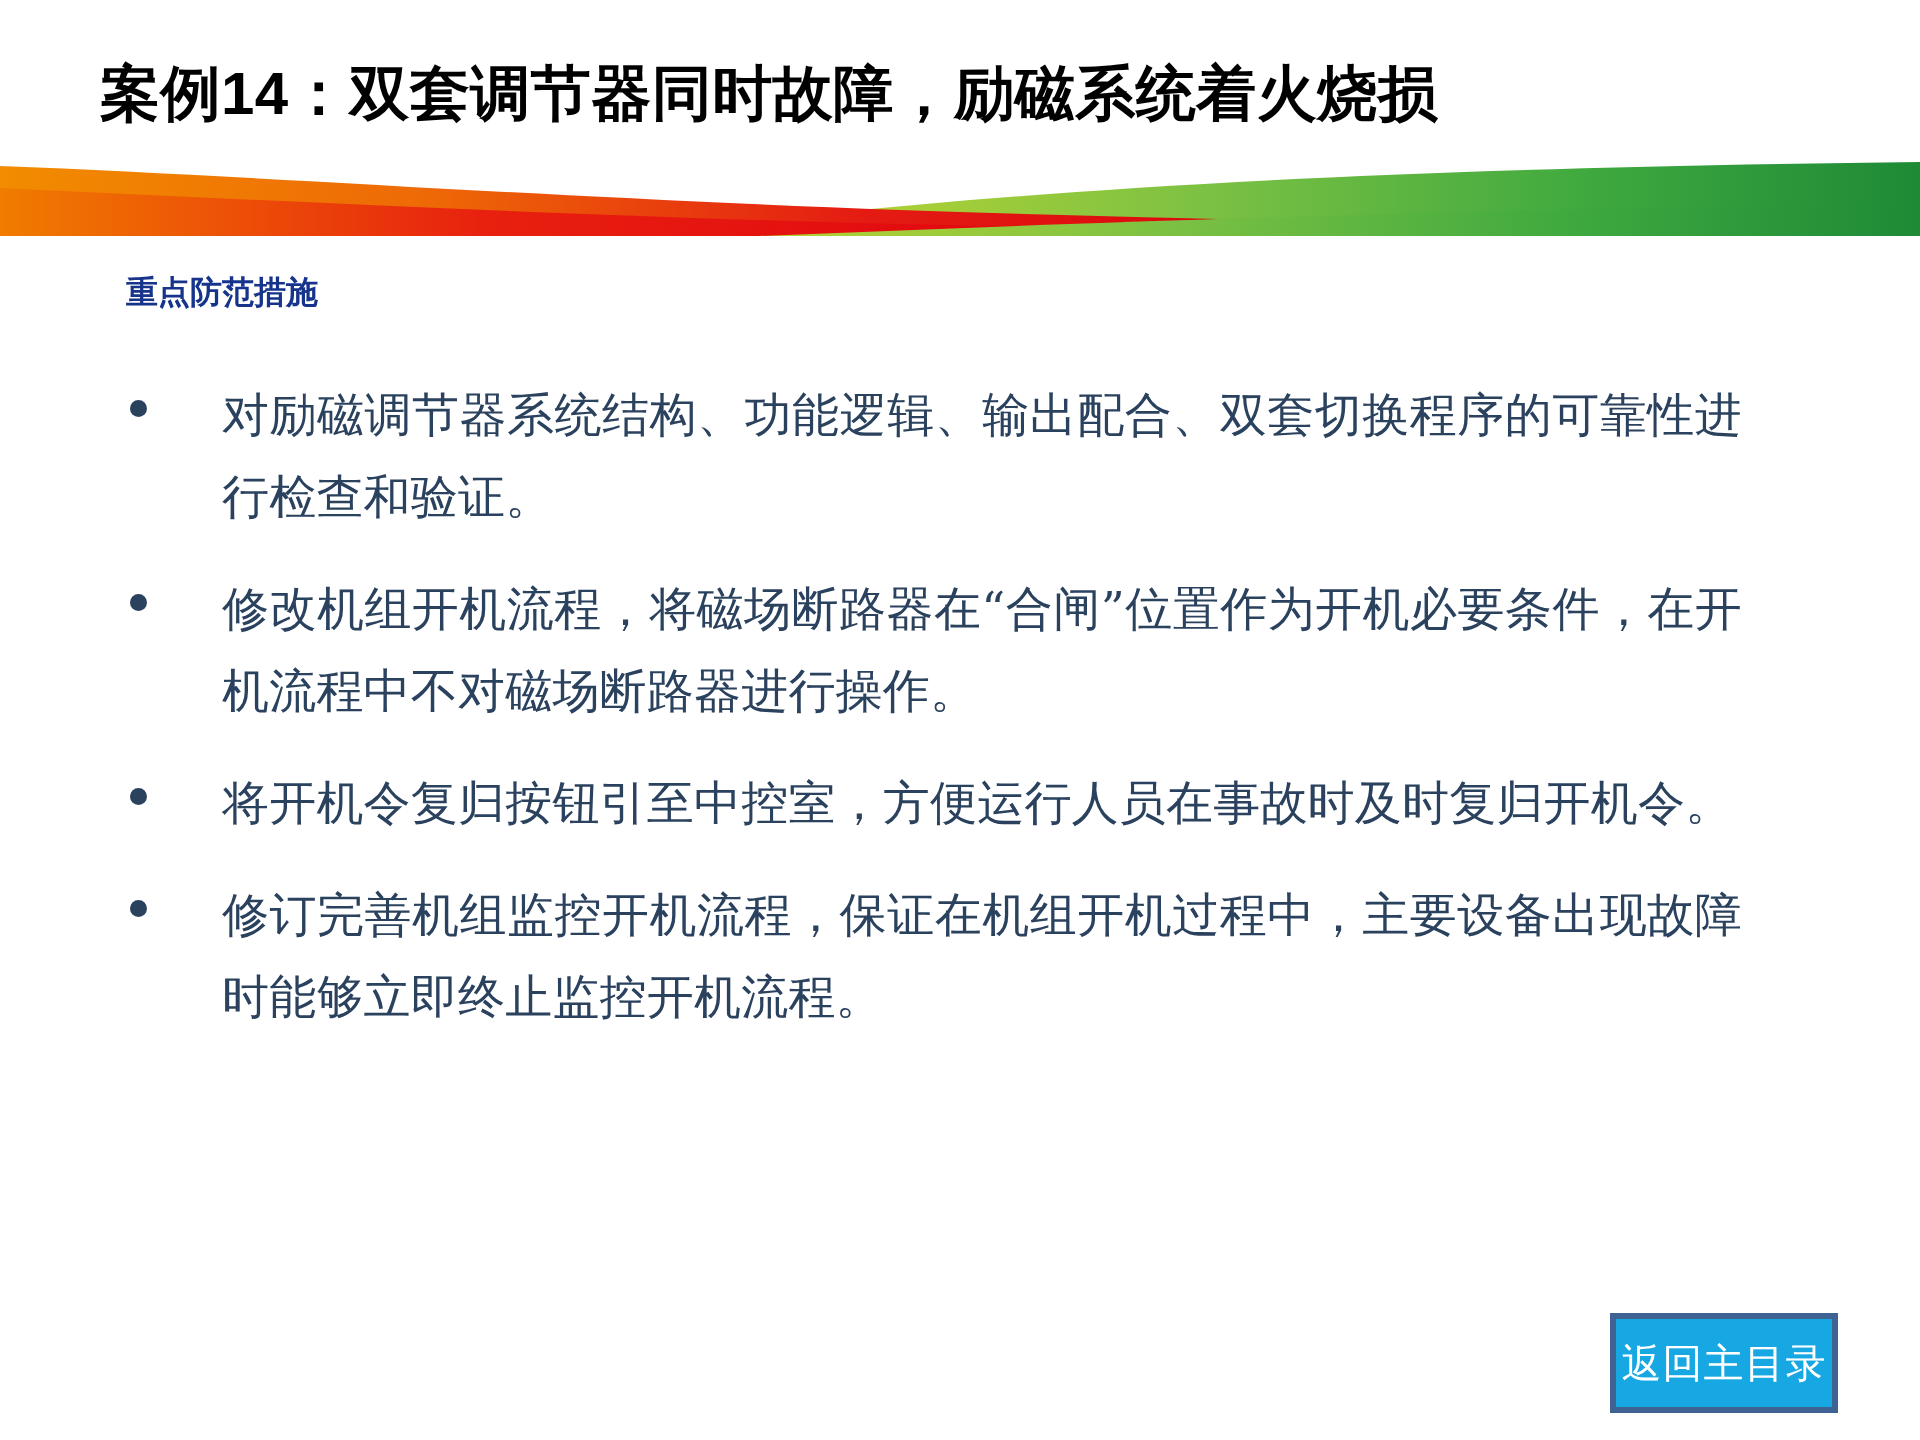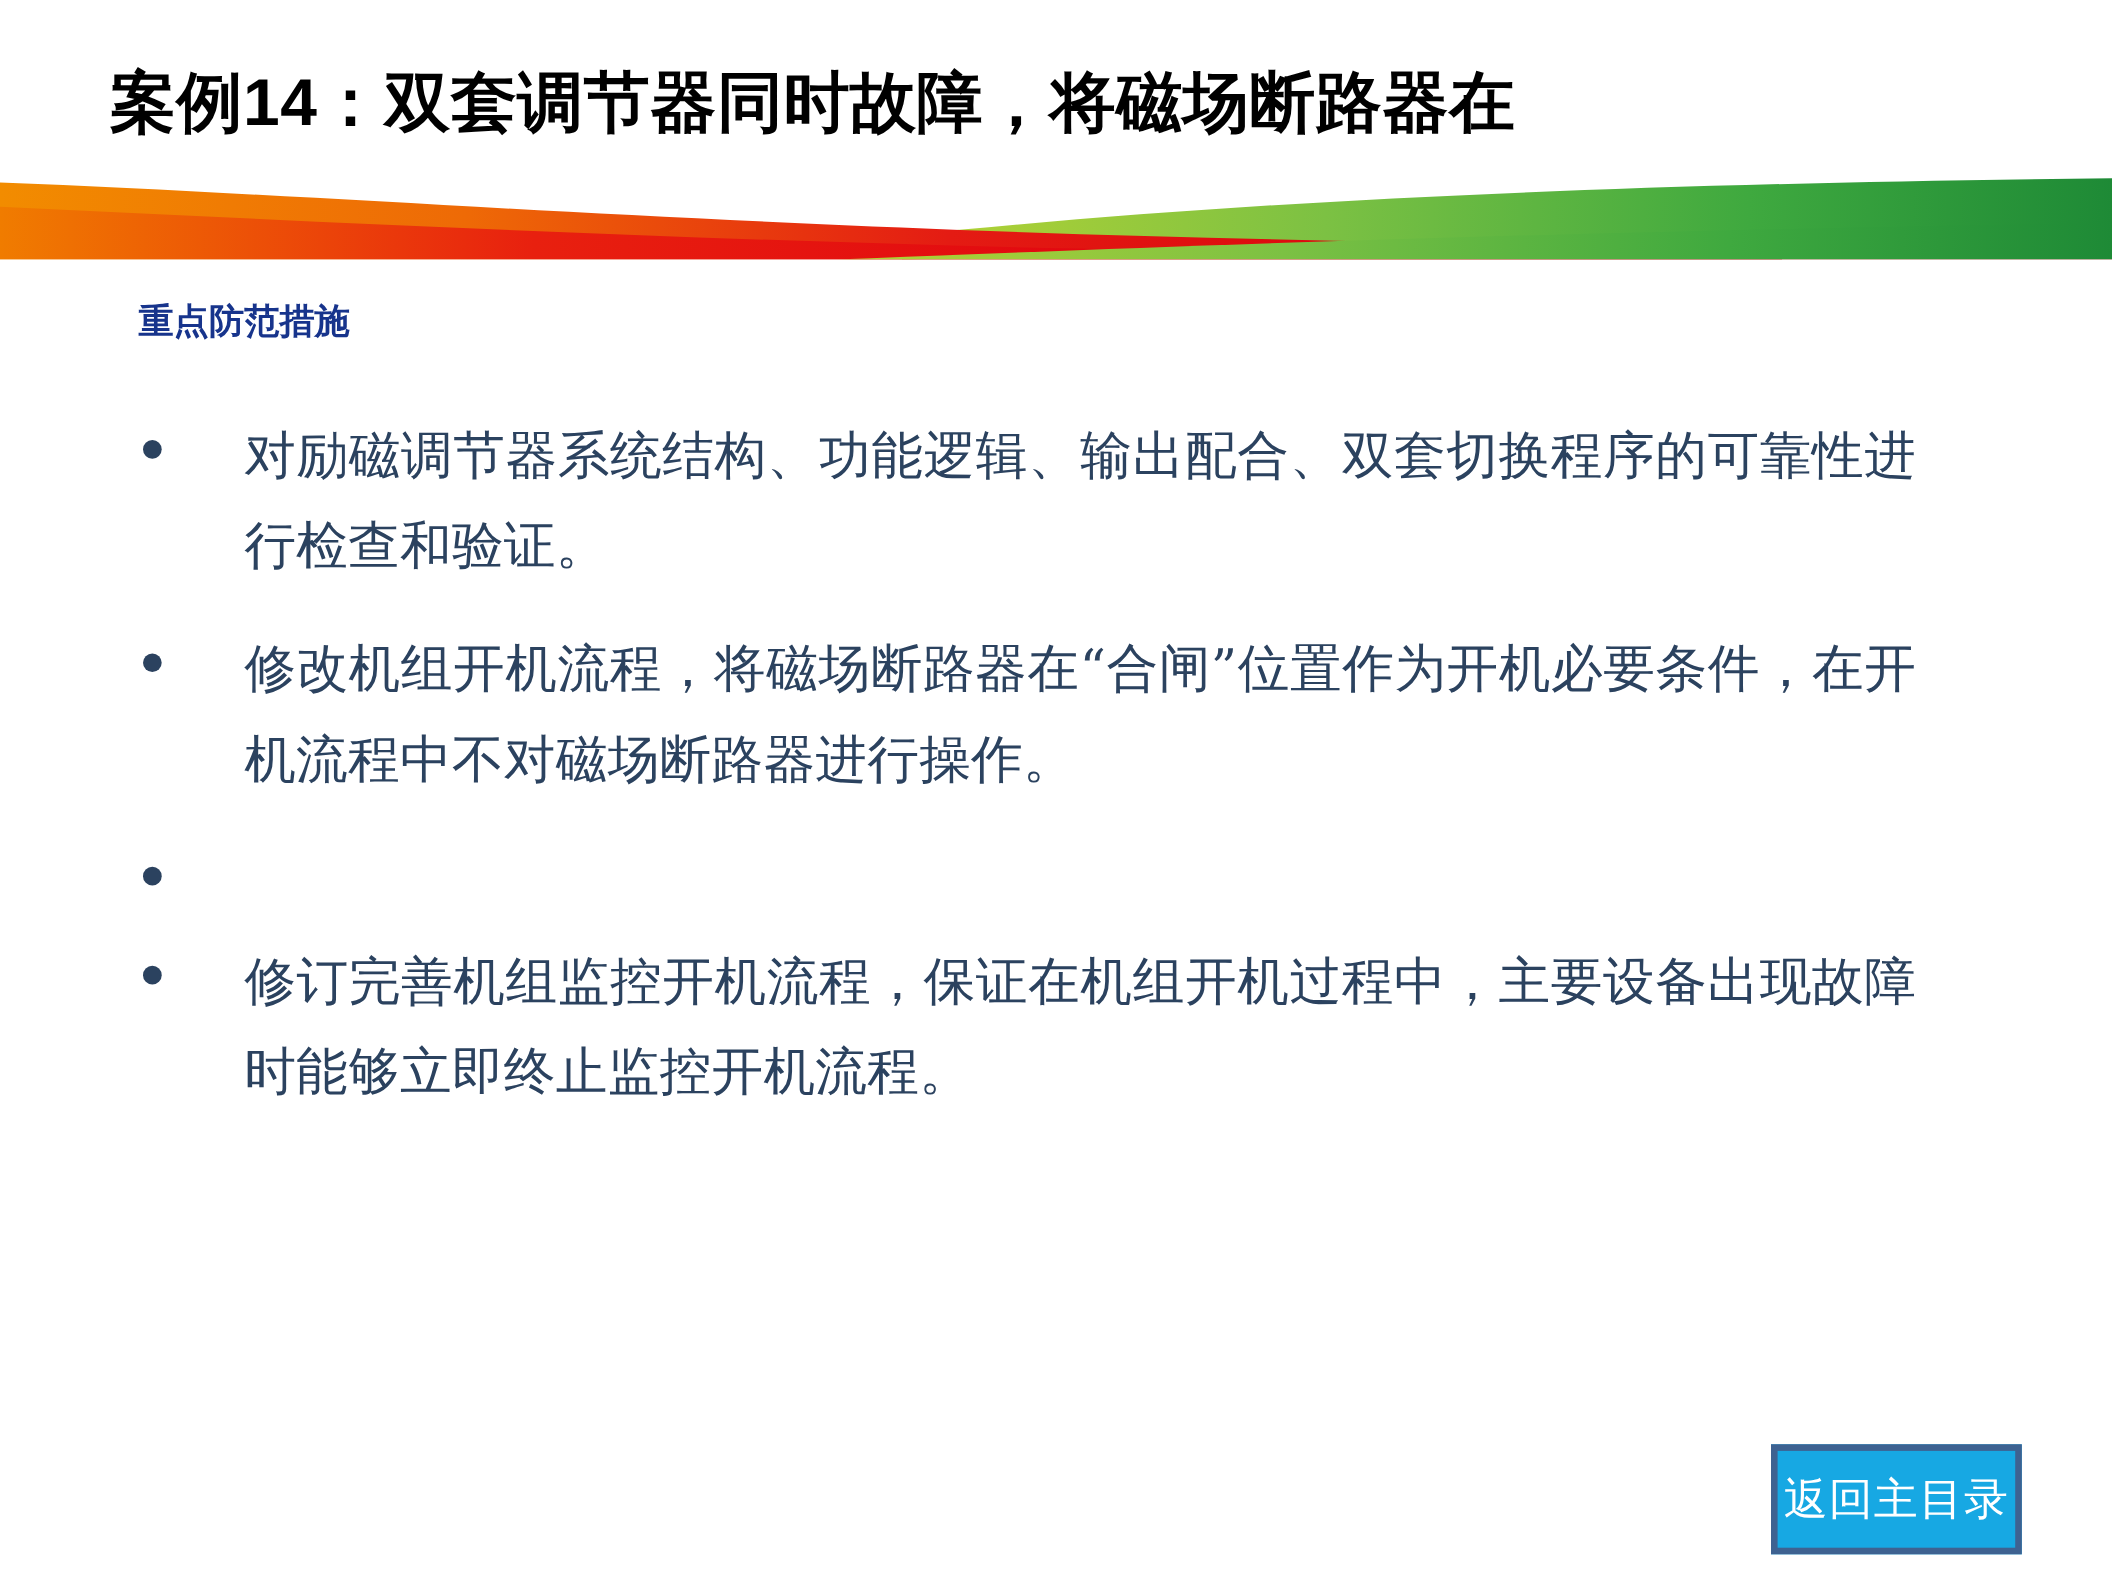--- a/index.html
+++ b/index.html
@@ -141,21 +141,21 @@
     letter-spacing: 1px;
     white-space: nowrap;
   }
 </style>
 </head>
 <body>
 
 <div class="slide">
 
   <div class="title-bar">
-    <div class="slide-title">案例14：双套调节器同时故障，将磁场断路器在</div>
+    <div class="slide-title">案例14：双套调节器同时故障，励磁系统着火烧损</div>
   </div>
 
   <div class="wave-band">
     <svg viewBox="0 0 1920 84" preserveAspectRatio="none">
       <defs>
         <linearGradient id="gradWarm" x1="0" y1="0" x2="1" y2="0">
           <stop offset="0%" stop-color="#F28C00"></stop>
           <stop offset="22%" stop-color="#EE6A06"></stop>
           <stop offset="45%" stop-color="#E41B13"></stop>
           <stop offset="72%" stop-color="#D8000C"></stop>
@@ -196,20 +196,21 @@
         <span class="bullet-text">对励磁调节器系统结构、功能逻辑、输出配合、双套切换程序的可靠性进行检查和验证。</span>
       </li>
 
       <li class="bullet-item">
         <span class="bullet-dot"></span>
         <span class="bullet-text">修改机组开机流程，将磁场断路器在“合闸”位置作为开机必要条件，在开机流程中不对磁场断路器进行操作。</span>
       </li>
 
       <li class="bullet-item">
         <span class="bullet-dot"></span>
+        <span class="bullet-text">将开机令复归按钮引至中控室，方便运行人员在事故时及时复归开机令。</span>
       </li>
 
       <li class="bullet-item">
         <span class="bullet-dot"></span>
         <span class="bullet-text">修订完善机组监控开机流程，保证在机组开机过程中，主要设备出现故障时能够立即终止监控开机流程。</span>
       </li>
 
     </ul>
   </div>
 

